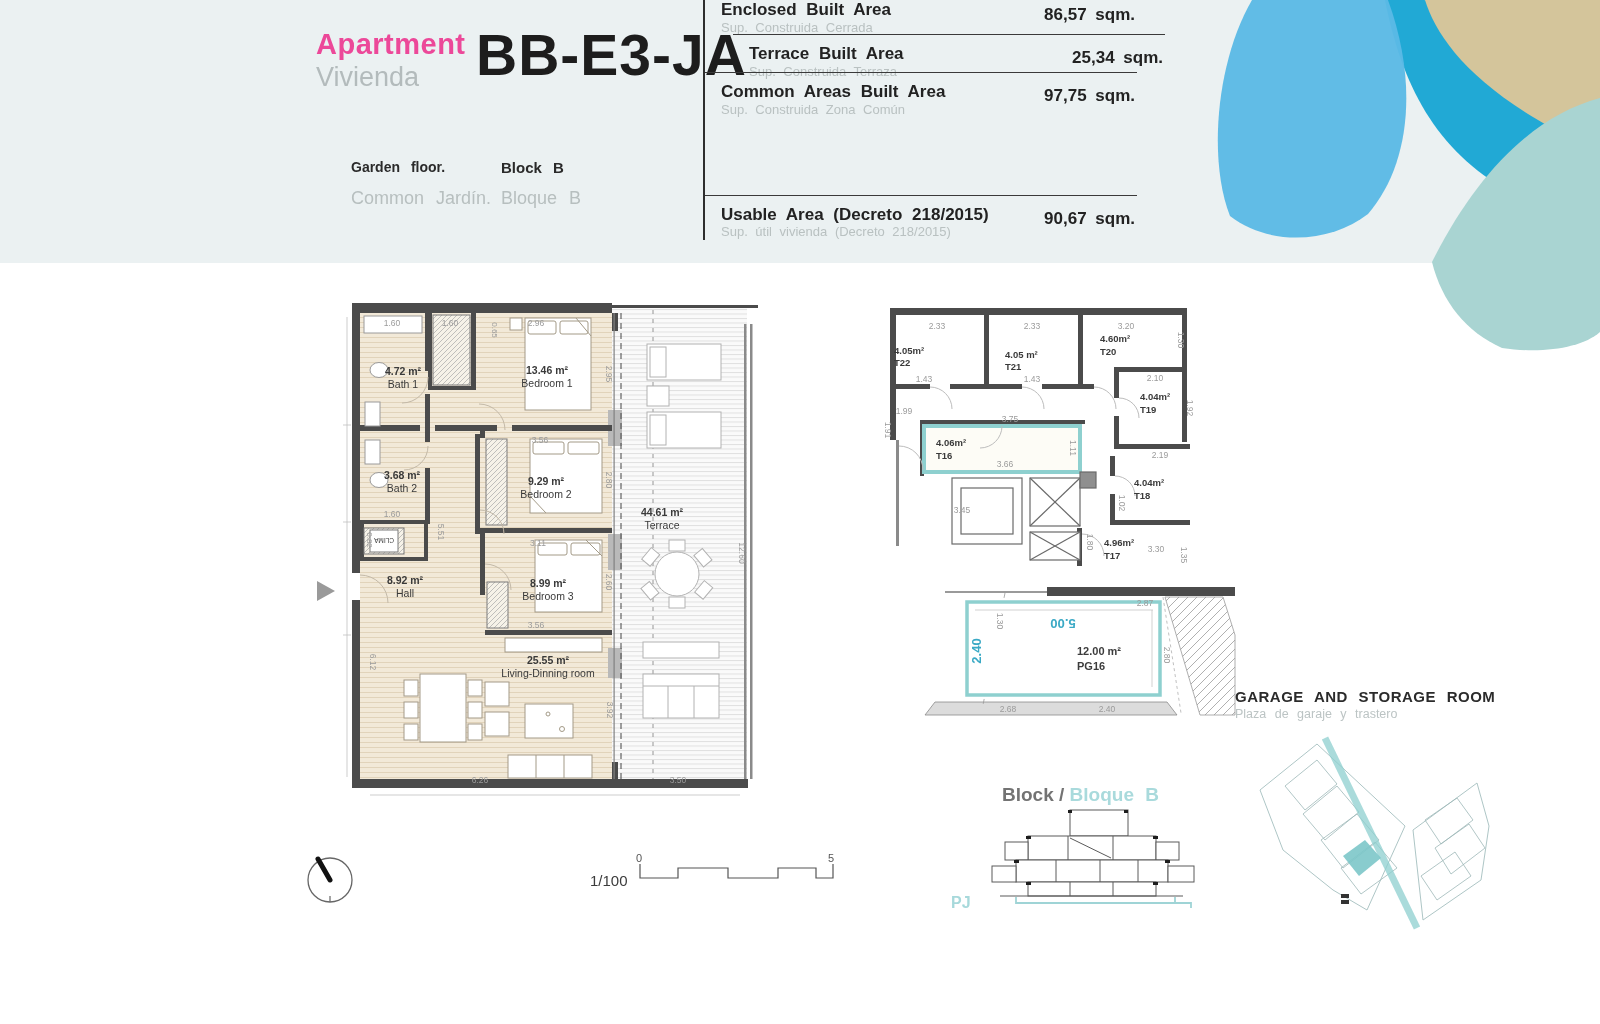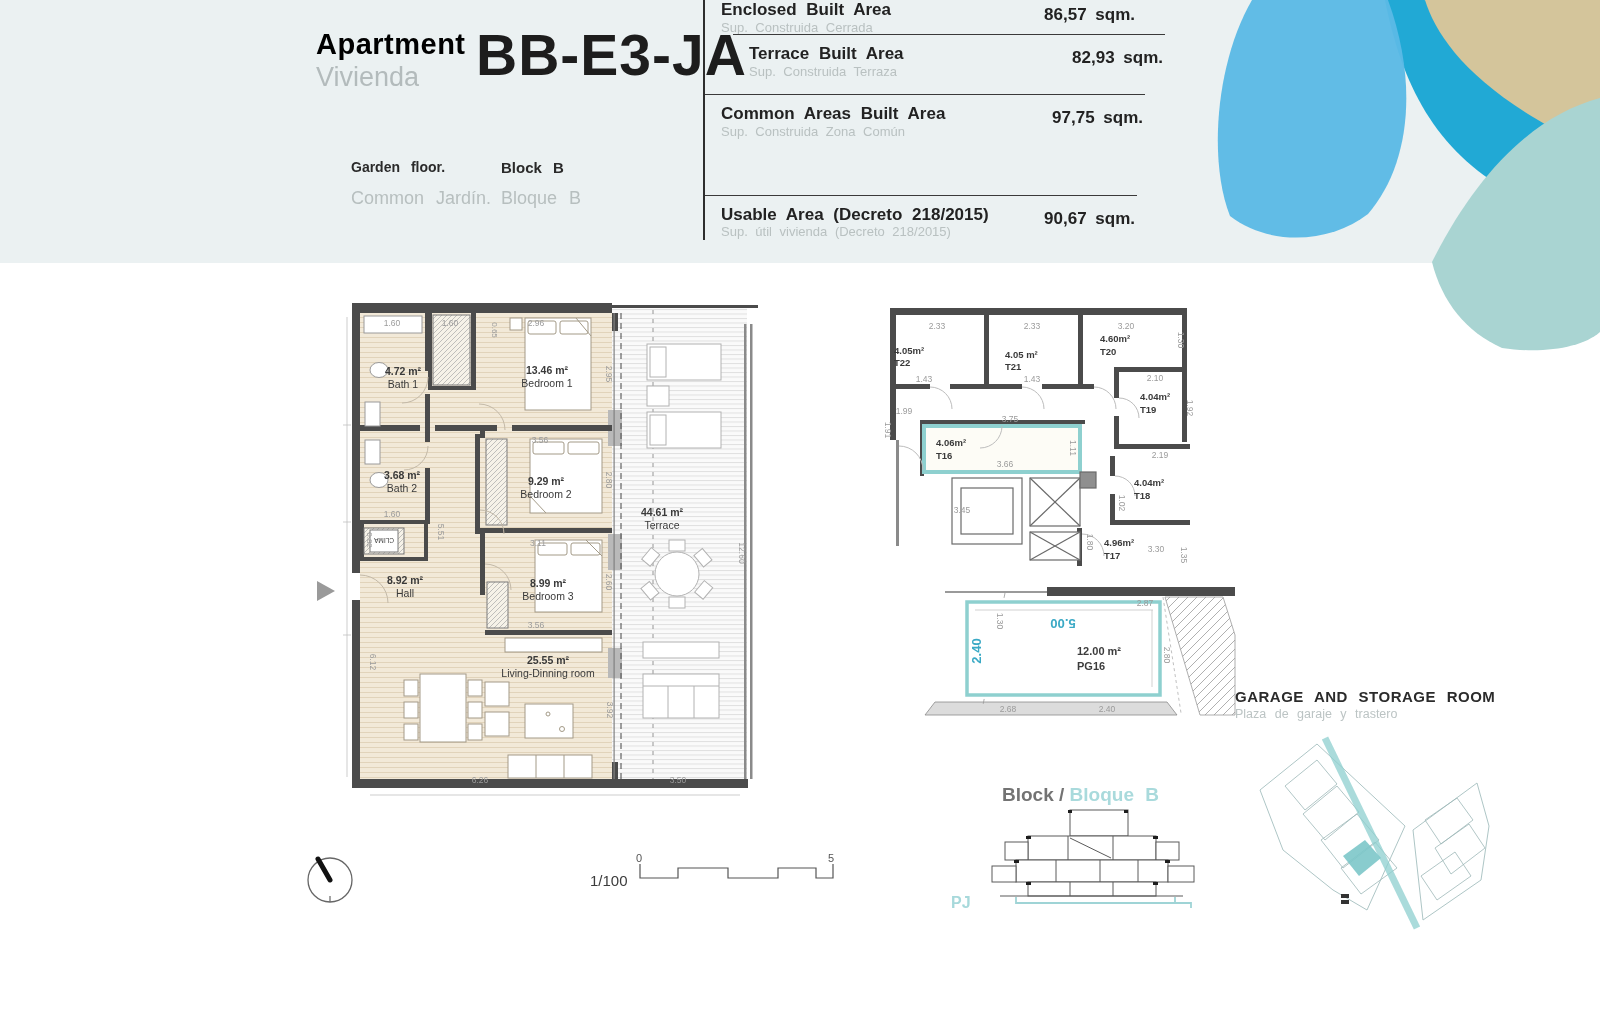--- a/index.html
+++ b/index.html
@@ -3,21 +3,21 @@
 <meta charset="utf-8">
 <style>
   html,body{margin:0;padding:0;}
   body{
     width:1600px;height:1024px;position:relative;overflow:hidden;
     background:#ffffff;font-family:"Liberation Sans",sans-serif;
     -webkit-font-smoothing:antialiased;
   }
   .band{position:absolute;left:0;top:0;width:1600px;height:263px;background:#ebf1f2;}
   
-  .title-en{position:absolute;left:316px;top:28px;font-size:29px;font-weight:700;color:#000000;letter-spacing:.5px;word-spacing:3px;}
+  .title-en{position:absolute;left:316px;top:28px;font-size:29px;font-weight:700;color:#ec4899;letter-spacing:.5px;word-spacing:3px;}
   .title-es{position:absolute;left:316px;top:62px;font-size:27px;font-weight:400;color:#b3bbbc;}
   .unit-code{position:absolute;left:476px;top:22px;font-size:57px;font-weight:600;color:#1d1d1d;letter-spacing:1px;}
   .floor-en{position:absolute;left:351px;top:159px;font-size:14px;font-weight:700;color:#2a2a2a;word-spacing:7px;}
   .floor-es{position:absolute;left:351px;top:188px;font-size:18px;color:#b7bfbf;word-spacing:7px;}
   .block-en{position:absolute;left:501px;top:159px;font-size:15px;font-weight:700;color:#2a2a2a;word-spacing:7px;}
   .block-es{position:absolute;left:501px;top:188px;font-size:18px;color:#b7bfbf;word-spacing:7px;}
   
   .areas{position:absolute;left:703px;top:0;width:434px;height:242px;}
   .areas .vline{position:absolute;left:0;top:0;width:2px;height:240px;background:#2e2e2e;}
   .arow{position:absolute;left:2px;width:432px;}
@@ -64,23 +64,23 @@
   <div class="vline"></div>
   <div class="arow" style="top:-4px;height:37px;">
     <div class="len">Enclosed Built Area</div>
     <div class="les">Sup. Construida Cerrada</div>
     <div class="val">86,57 sqm.</div>
   </div>
   <div class="arow" style="top:34px;height:53px;margin-left:28px;">
     <div class="sep"></div>
     <div class="len" style="top:10px">Terrace Built Area</div>
     <div class="les" style="top:30px">Sup. Construida Terraza</div>
-    <div class="val" style="top:14px">82,93 sqm.</div>
+    <div class="val" style="top:14px">25,34 sqm.</div>
   </div>
-  <div class="arow" style="top:94px;height:53px;padding-left:8px;">
+  <div class="arow" style="top:72px;height:53px;">
     <div class="sep"></div>
     <div class="len" style="top:10px">Common Areas Built Area</div>
     <div class="les" style="top:30px">Sup. Construida Zona Común</div>
     <div class="val" style="top:14px">97,75 sqm.</div>
   </div>
   <div class="arow" style="top:195px;height:50px;">
     <div class="sep"></div>
     <div class="len" style="top:10px">Usable Area (Decreto 218/2015)</div>
     <div class="les" style="top:29px">Sup. útil vivienda (Decreto 218/2015)</div>
     <div class="val" style="top:14px">90,67 sqm.</div>

